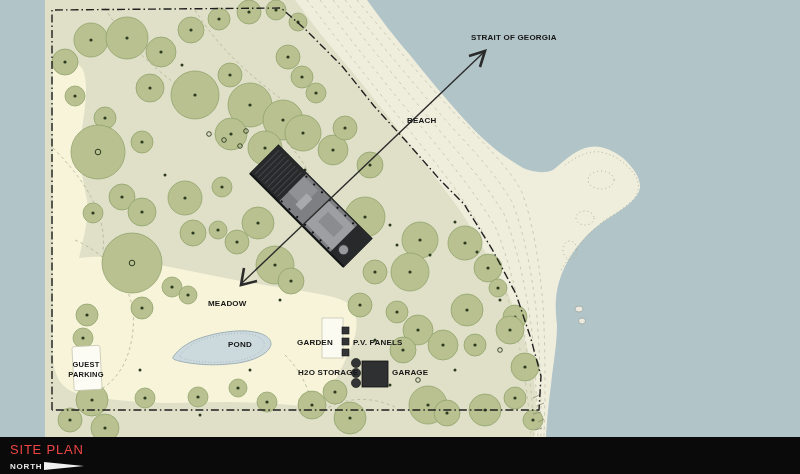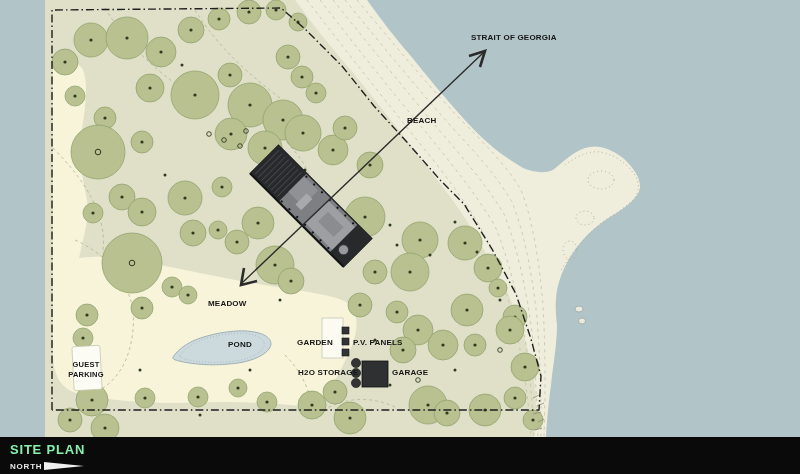--- a/index.html
+++ b/index.html
@@ -1,22 +1,22 @@
 <!DOCTYPE html>
 <html><head>
 <meta charset="utf-8">
 <style>
   html,body{margin:0;padding:0;background:#222;}
   #stage{position:relative;width:800px;height:474px;overflow:hidden;background:#b1c4c8;padding-left:45px;}
   svg{display:block;}
   .label{font-family:"Liberation Sans",sans-serif;font-weight:bold;font-size:8px;fill:#161616;letter-spacing:0.2px;}
   .label-sm{font-family:"Liberation Sans",sans-serif;font-weight:bold;font-size:7.5px;fill:#161616;letter-spacing:0.2px;}
   #footer{position:absolute;left:0;bottom:0;width:800px;height:37px;background:#0a0a0a;}
-  #footer .title{position:absolute;left:10px;top:5px;color:#86efac;
-    font-family:"Liberation Sans",sans-serif;font-weight:bold;font-size:13px;letter-spacing:0.8px;text-align:right;}
+  #footer .title{position:absolute;left:10px;top:5px;color:#ef4444;
+    font-family:"Liberation Sans",sans-serif;font-weight:normal;font-size:13px;letter-spacing:0.8px;text-align:right;}
   #footer .north{position:absolute;left:10px;top:23px;color:#e8e8e8;display:flex;align-items:center;gap:0;
     font-family:"Liberation Sans",sans-serif;font-weight:bold;font-size:8px;letter-spacing:0.8px;}
 </style>
 </head>
 <body>
 
 <div id="stage">
 <svg width="800" height="437" viewBox="0 0 800 437">
 
   <rect x="0" y="0" width="800" height="437" fill="#b1c4c8"></rect>

